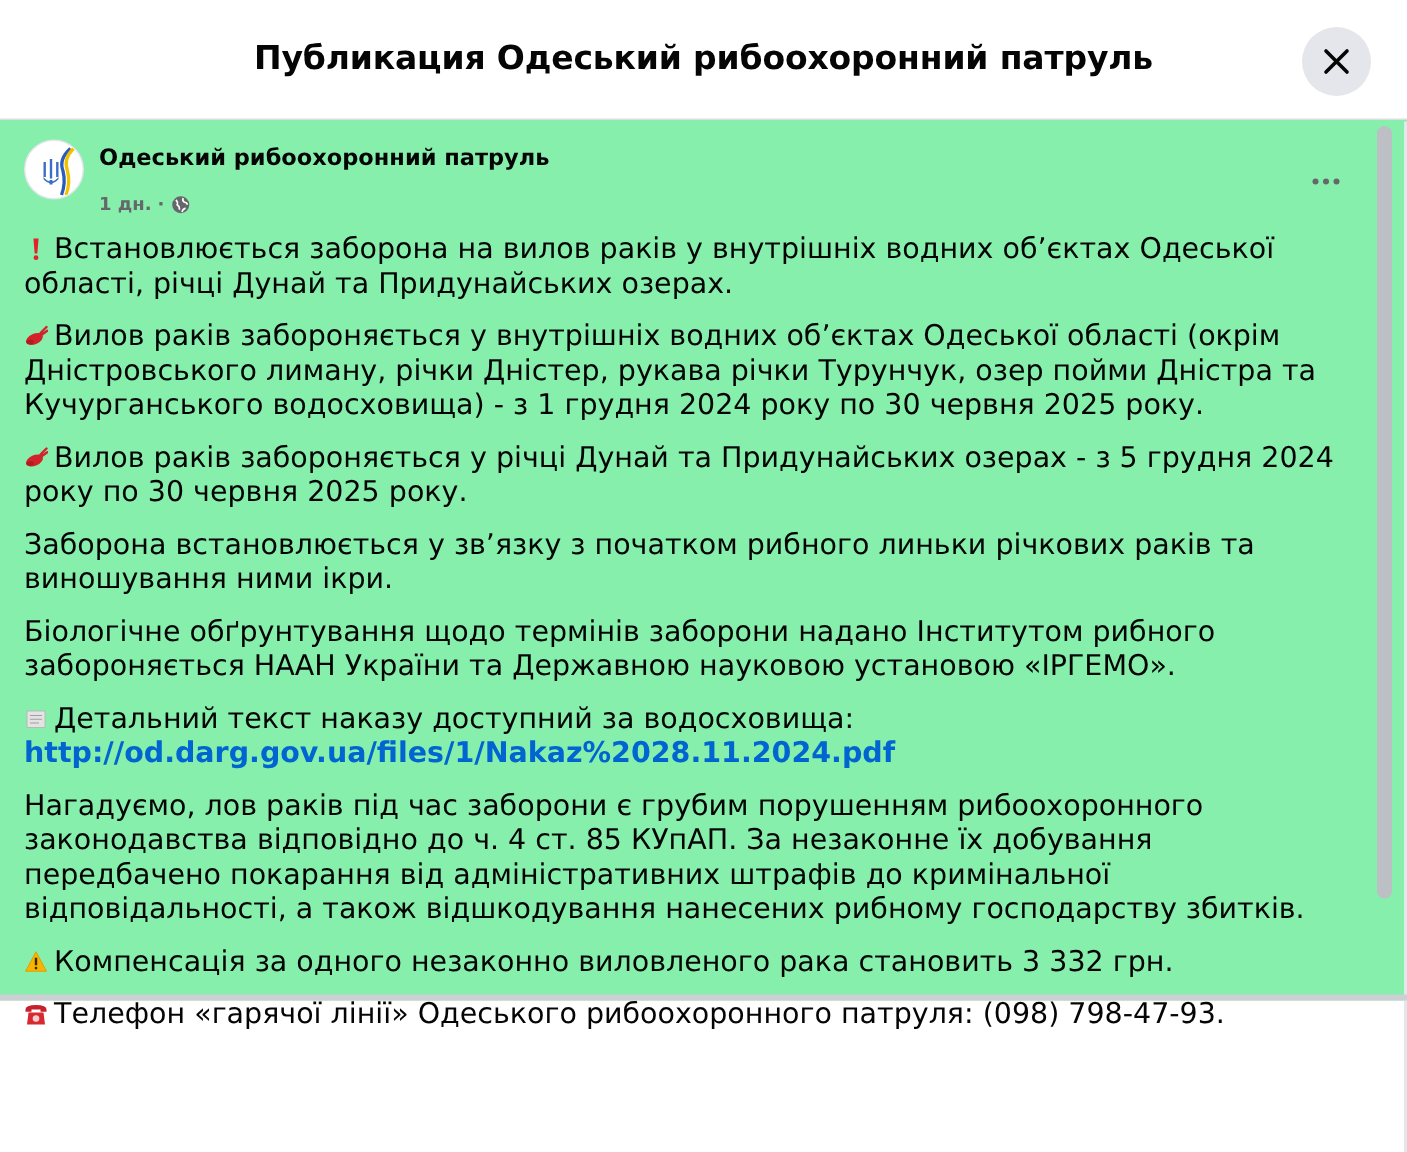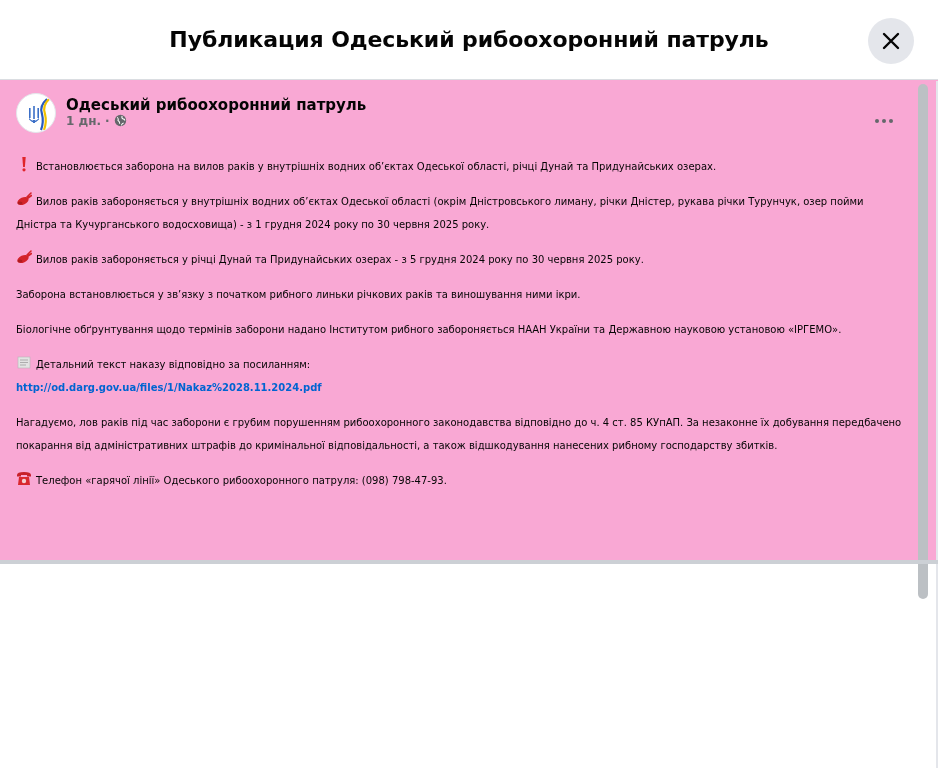--- a/index.html
+++ b/index.html
@@ -1,19 +1,19 @@
 <!DOCTYPE html>
 <html><head>
   <meta charset="utf-8">
   <style>
     * { box-sizing: border-box; margin: 0; padding: 0; }
     html, body { width: 938px; height: 768px; overflow: hidden; background: #ffffff; }
     body { font-family: "Liberation Sans", "DejaVu Sans", sans-serif; color: #050505; position: relative; }
 
-    .dialog { position: absolute; left: 0; top: 0; width: 938px; height: 564px; background: #f9a8d4; }
+    .dialog { position: absolute; left: 0; top: 0; width: 938px; height: 667px; background: #86efac; }
 
     .dialog-header {
       position: absolute; left: 0; top: 0; width: 938px; height: 80px;
       display: flex; align-items: center; justify-content: center;
       border-bottom: 1px solid #dadde1;
       background: #fff;
     }
     .dialog-title {
       font-size: 24px; font-weight: bold; color: #050505;
       letter-spacing: -0.1px;
@@ -40,30 +40,30 @@
 
     .post-header { position: relative; height: 74px; display: flex; align-items: flex-start; padding-top: 12px; }
     .avatar {
       width: 40px; height: 40px; border-radius: 50%;
       border: 1px solid #e4e6eb; background: #fff;
       position: relative; overflow: hidden; flex-shrink: 0;
     }
     .avatar svg { position: absolute; left: 0; top: 0; width: 40px; height: 40px; }
     .author-block { margin-left: 10px; padding-top: 3px; }
     .author-name { font-size: 16px; font-weight: bold; color: #050505; font-family: "DejaVu Sans", sans-serif; font-size: 15px; }
-    .post-meta { font-size: 13px; color: #65676b; margin-top: 0; display: flex; align-items: flex-start; font-family: "DejaVu Sans", sans-serif; font-weight: bold; font-size: 12px; }
+    .post-meta { font-size: 13px; color: #65676b; margin-top: 15px; display: flex; align-items: flex-end; font-family: "DejaVu Sans", sans-serif; font-weight: bold; font-size: 12px; }
     .post-meta .sep { margin: 0 4px; }
     .globe-icon { width: 13px; height: 13px; display: inline-block; }
     .more-button {
       position: absolute; right: 0; top: 22px; width: 36px; height: 36px;
       display: flex; align-items: center; justify-content: center; cursor: pointer;
     }
     .more-button .dot { width: 4px; height: 4px; border-radius: 50%; background: #65676b; margin: 0 1.5px; }
 
-    .post-body { font-family: "DejaVu Sans", sans-serif; font-size: 10px; line-height: 23px; color: #050505; }
+    .post-body { font-family: "DejaVu Sans", sans-serif; font-size: 19px; line-height: 23px; color: #050505; }
     .post-body p { margin-bottom: 12px; }
     .emoji { display: inline-block; width: 16px; height: 16px; vertical-align: -2px; margin-right: 4px; }
     .link { color: #0064d1; font-weight: bold; text-decoration: none; cursor: pointer; }
 
     .scrollbar-track {
       position: absolute; right: 10px; top: 0; width: 10px; height: 687px;
     }
     .scrollbar-thumb {
       position: absolute; left: 0; top: 3px; width: 10px; height: 515px;
       background: #bcc0c4; border-radius: 5px; cursor: pointer;
@@ -146,25 +146,32 @@
         <p>
           <span>Заборона встановлюється у зв’язку з початком рибного линьки річкових раків та виношування ними ікри.</span>
         </p>
         <p>
           <span>Біологічне обґрунтування щодо термінів заборони надано Інститутом рибного забороняється НААН України та Державною науковою установою «ІРГЕМО».</span>
         </p>
         <p>
           <svg class="emoji" viewBox="0 0 16 16">
             <rect x="2" y="3" width="12" height="11" fill="#e3e3e3" stroke="#b5b5b5" stroke-width="0.6"></rect>
             <path d="M4 6 H12 M4 8.5 H12 M4 11 H10" stroke="#a0a0a0" stroke-width="0.8"></path>
-          </svg><span>Детальний текст наказу відповідно за посиланням:</span><br>
+          </svg><span>Детальний текст наказу доступний за водосховища:</span><br>
           <a class="link">http://od.darg.gov.ua/files/1/Nakaz%2028.11.2024.pdf</a>
         </p>
         <p>
           <span>Нагадуємо, лов раків під час заборони є грубим порушенням рибоохоронного законодавства відповідно до ч. 4 ст. 85 КУпАП. За незаконне їх добування передбачено покарання від адміністративних штрафів до кримінальної відповідальності, а також відшкодування нанесених рибному господарству збитків.</span>
+        </p>
+        <p>
+          <svg class="emoji" viewBox="0 0 16 16">
+            <path d="M8 1.5 L15 14.5 L1 14.5 Z" fill="#f7b500" stroke="#e09a00" stroke-width="0.6"></path>
+            <rect x="7.2" y="5.5" width="1.6" height="5" fill="#3a2a00"></rect>
+            <circle cx="8" cy="12.4" r="0.9" fill="#3a2a00"></circle>
+          </svg><span>Компенсація за одного незаконно виловленого рака становить 3 332 грн.</span>
         </p>
         <p>
           <svg class="emoji" viewBox="0 0 16 16">
             <path d="M1 5 Q1 2 8 2 Q15 2 15 5 L15 6.5 L11 6.5 L11 5 L5 5 L5 6.5 L1 6.5 Z" fill="#c8202a"></path>
             <path d="M3 7 L13 7 L14 15 L2 15 Z" fill="#d9282f"></path>
             <circle cx="8" cy="11" r="2.2" fill="#f3d0d0"></circle>
           </svg><span>Телефон «гарячої лінії» Одеського рибоохоронного патруля: (098) 798-47-93.</span>
         </p>
       </div>
 

